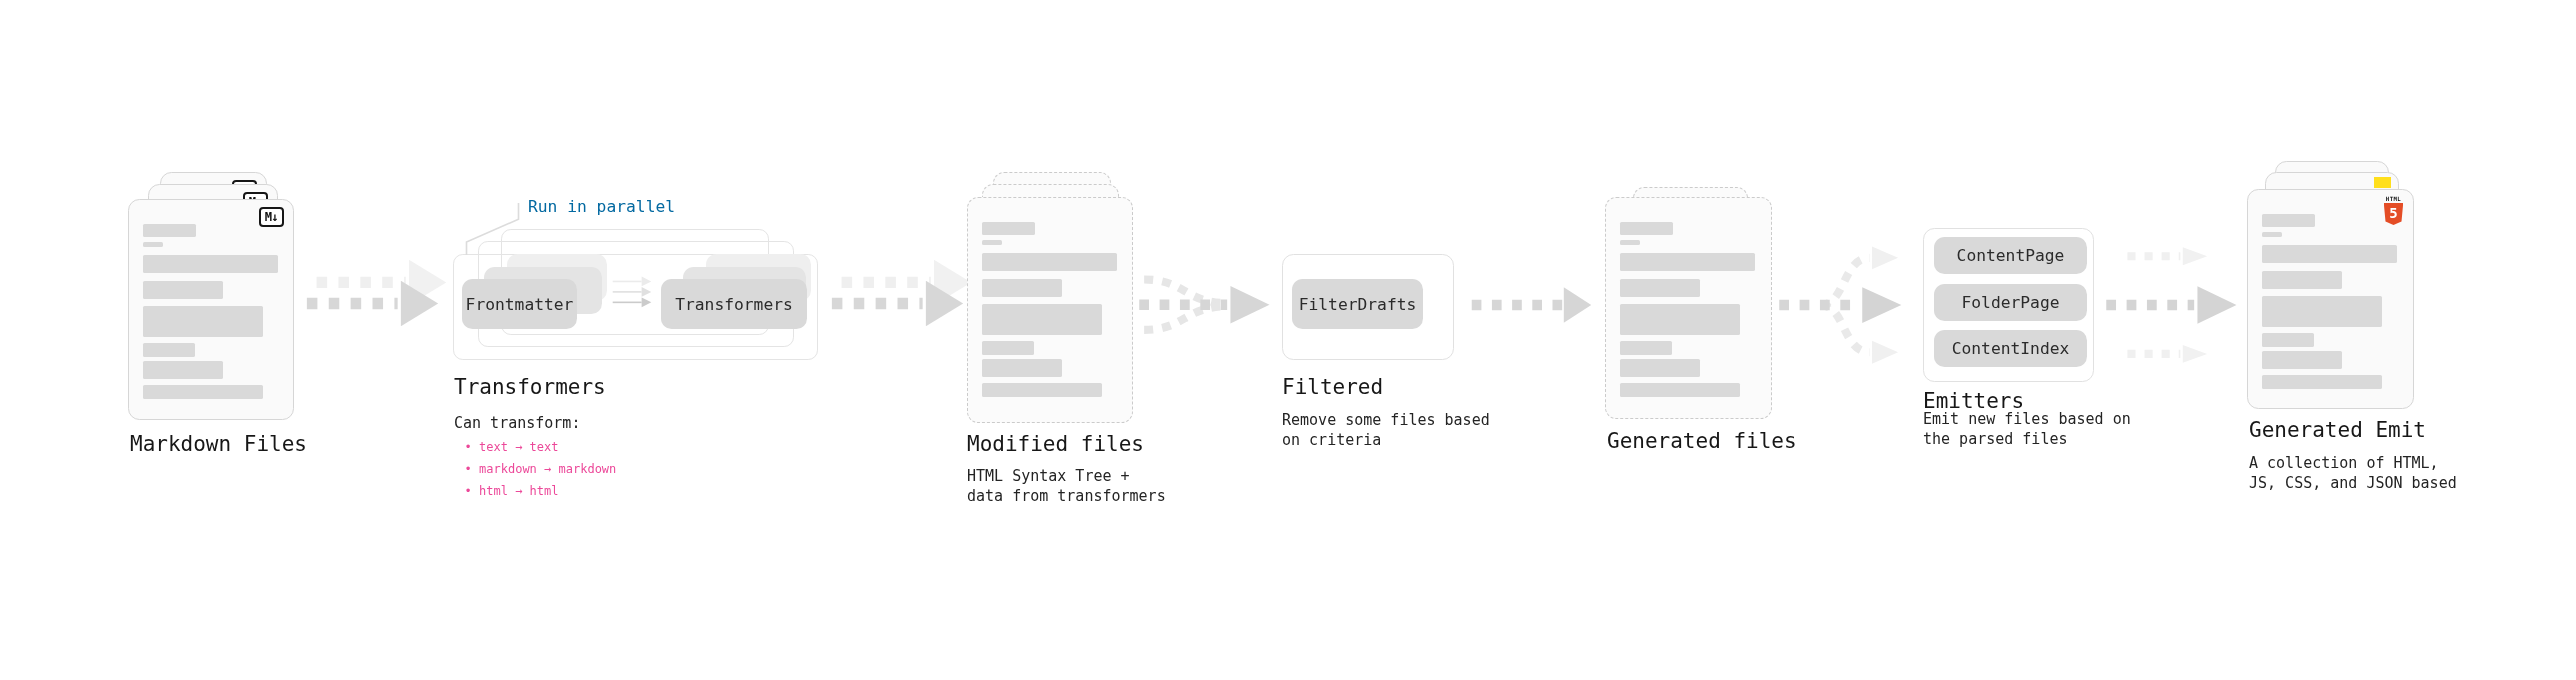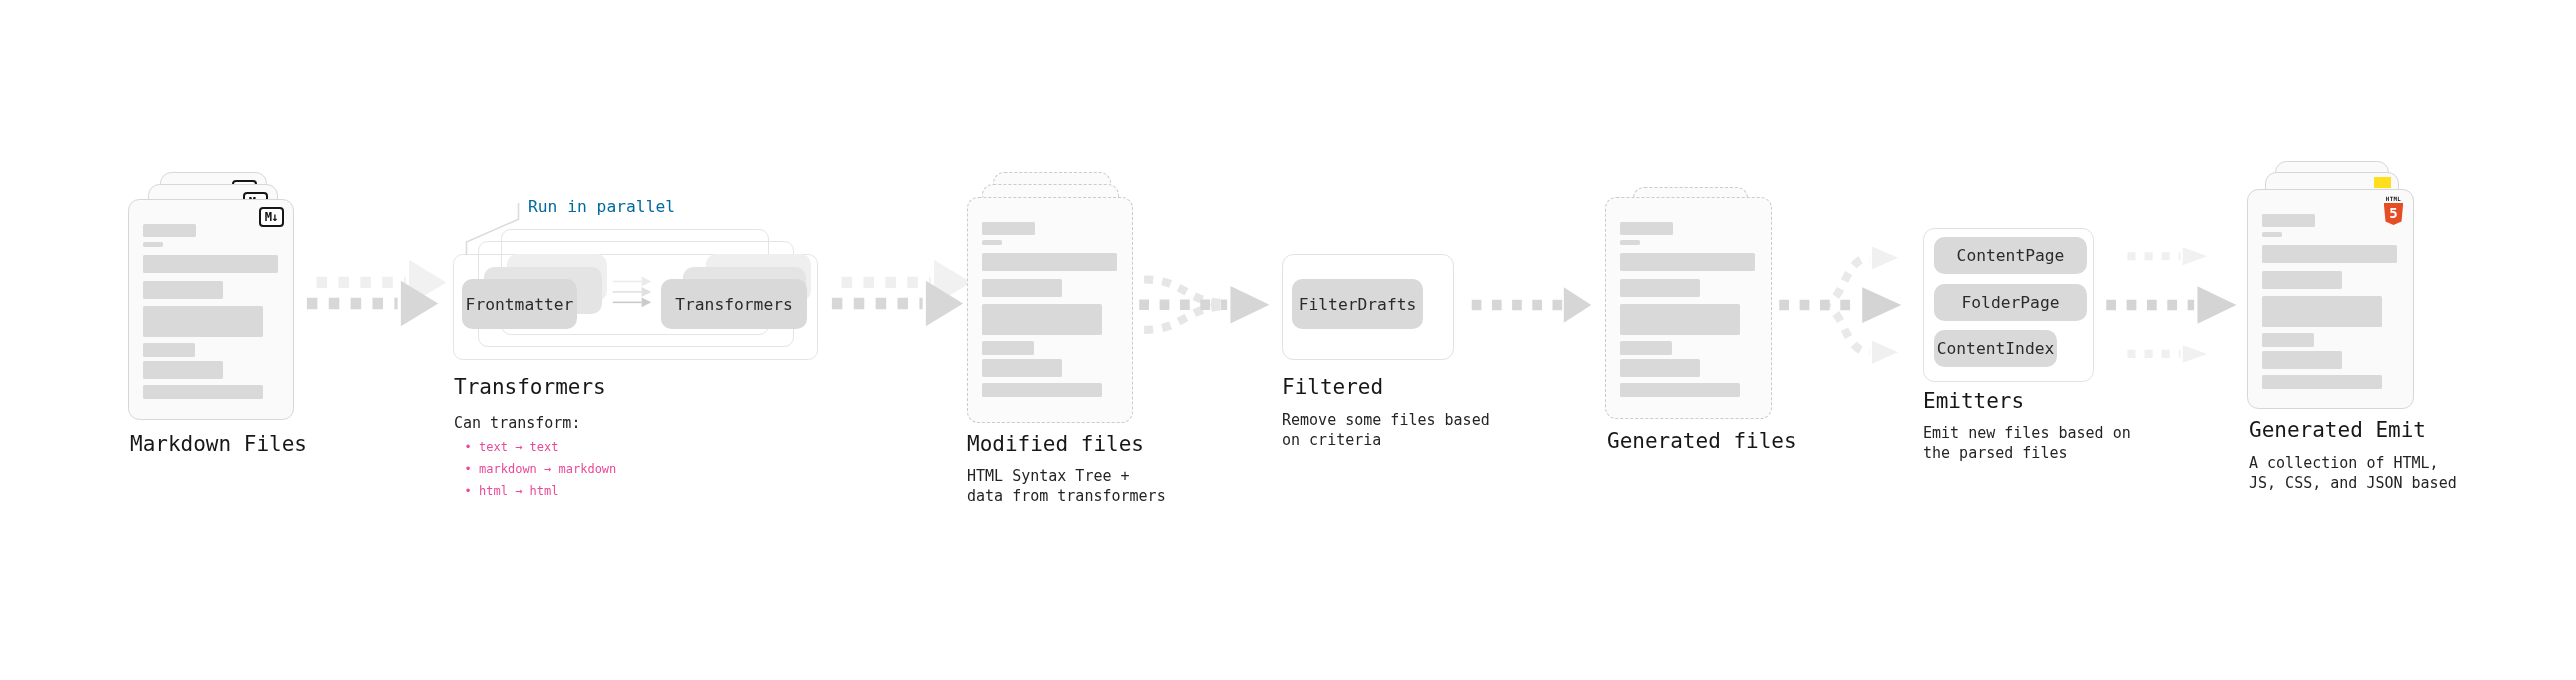--- a/index.html
+++ b/index.html
@@ -176,23 +176,23 @@
     <path d="M55,75 C85,75 82,133 115,133" fill="none" stroke="#e9e9e9" stroke-width="10" stroke-dasharray="11 11"></path>
     <polygon points="118,3 150,17 118,31" fill="#f0f0f0"></polygon>
     <polygon points="118,119 150,133 118,147" fill="#f0f0f0"></polygon>
     <line x1="4" y1="75" x2="104" y2="75" stroke="#d6d6d6" stroke-width="13" stroke-dasharray="12 13"></line>
     <polygon points="106,53 154,75 106,97" fill="#d4d4d4"></polygon>
   </svg>
 
   <div class="panel" style="left:1923px;top:228px;width:171px;height:154px"></div>
   <div class="pill" style="left:1934px;top:237px;width:153px;height:37px">ContentPage</div>
   <div class="pill" style="left:1934px;top:284px;width:153px;height:37px">FolderPage</div>
-  <div class="pill" style="left:1934px;top:330px;width:123px;height:37px">ContentIndex</div>
+  <div class="pill" style="left:1934px;top:330px;width:153px;height:37px">ContentIndex</div>
   <div class="title" style="left:1923px;top:389px">Emitters</div>
-  <div class="sub" style="left:1923px;top:423px">Emit new files based on
+  <div class="sub" style="left:1923px;top:409px">Emit new files based on
 the parsed files</div>
 
   <svg class="abs" style="left:2103px;top:244px" width="140" height="127" viewBox="0 0 172 156">
     <line x1="30" y1="15" x2="95" y2="15" stroke="#f0f0f0" stroke-width="10" stroke-dasharray="10 11"></line>
     <polygon points="98,4 128,15 98,26" fill="#f1f1f1"></polygon>
     <line x1="4" y1="75" x2="112" y2="75" stroke="#d4d4d4" stroke-width="13" stroke-dasharray="12 13"></line>
     <polygon points="116,52 164,75 116,98" fill="#d4d4d4"></polygon>
     <line x1="30" y1="135" x2="95" y2="135" stroke="#f0f0f0" stroke-width="10" stroke-dasharray="10 11"></line>
     <polygon points="98,124 128,135 98,146" fill="#f1f1f1"></polygon>
   </svg>

